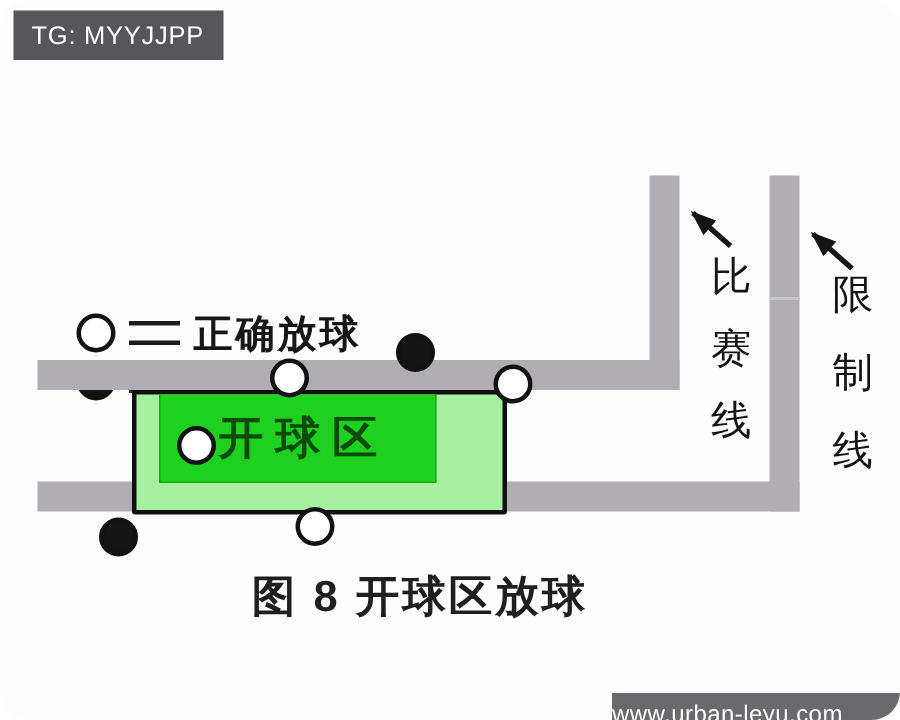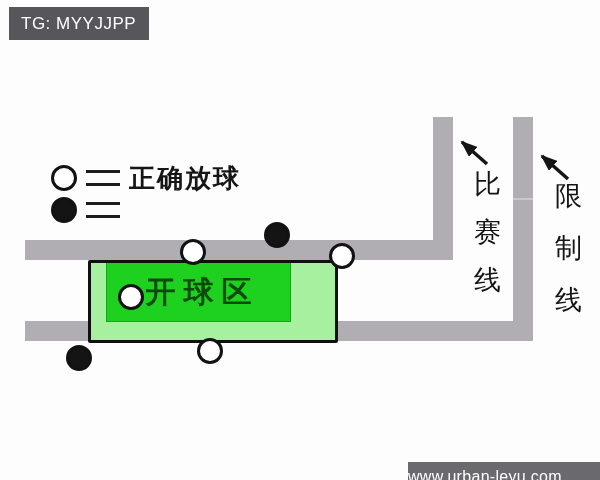--- a/index.html
+++ b/index.html
@@ -6,20 +6,21 @@
   body {
     font-family: "Liberation Sans", "DejaVu Sans", sans-serif;
     background: #ffffff;
   }
   .canvas {
     position: relative;
     width: 600px;
     height: 480px;
     background: var(--bg, #fdfdfd);
     overflow: hidden;
+    border-radius: 19px;
   }
 
   
   .wm {
     position: absolute;
     color: #ffffff;
     display: flex;
     align-items: center;
   }
   .wm-top {
@@ -40,20 +41,21 @@
   }
 
   
   .legend-row {
     position: absolute;
     left: 51px;
     height: 28px;
     display: flex;
     align-items: center;
     gap: 9px;
+    margin-top: 44px;
   }
   .legend-row.row1 { top: 164px; }
   .legend-row.row2 { top: 196px; }
   .legend-label {
     font-size: 26px;
     font-weight: 600;
     color: #161616;
     letter-spacing: 2px;
     white-space: nowrap;
     line-height: 28px;
@@ -216,18 +218,19 @@
       <span>比</span>
       <span>赛</span>
       <span>线</span>
     </div>
   <div class="vlabel vlabel-restr">
       <span>限</span>
       <span>制</span>
       <span>线</span>
     </div>
 
+  <div class="caption">图 8 开球区放球</div>
 
   <div class="wm wm-bottom">
     <span>www.urban-leyu.com</span>
   </div>
 
 </div>
 
 </body></html>

